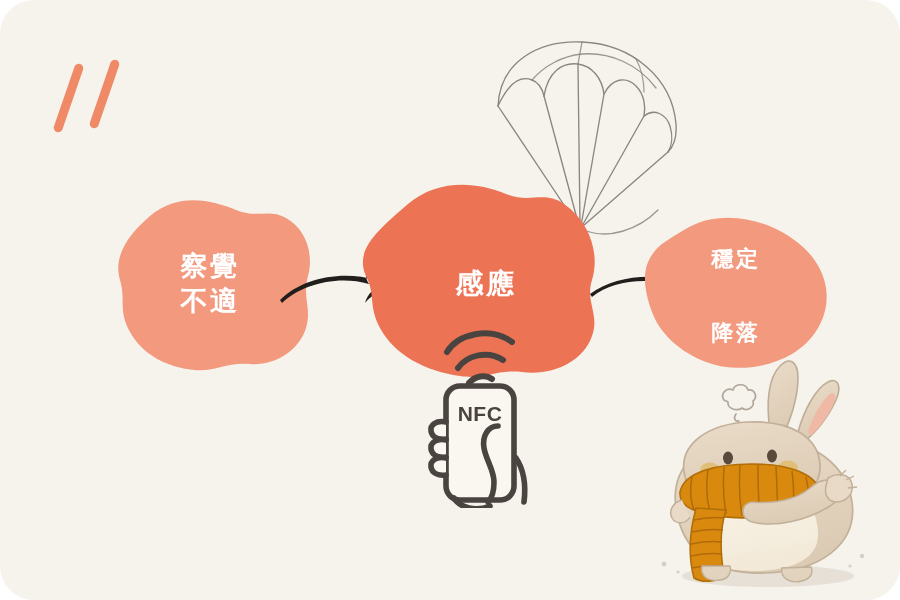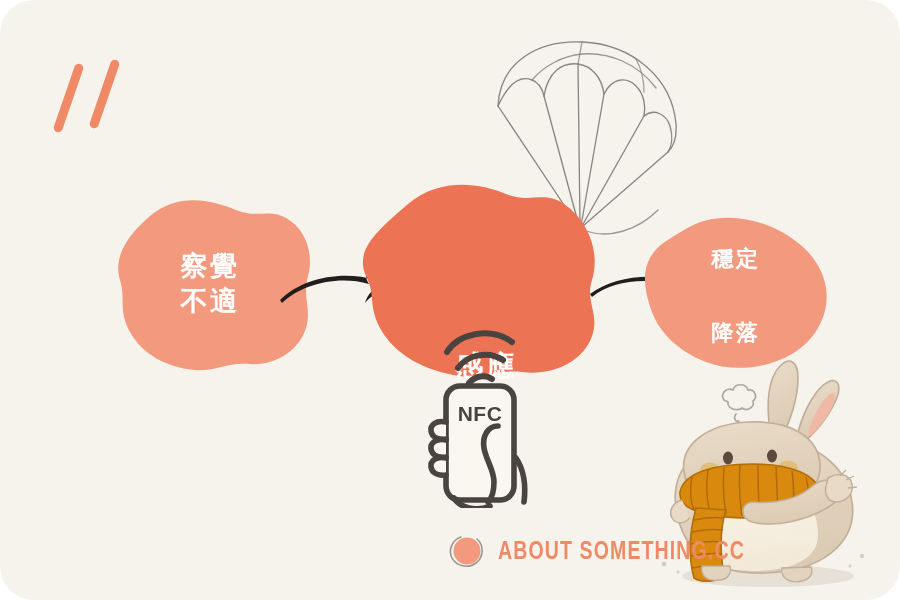--- a/index.html
+++ b/index.html
@@ -67,21 +67,21 @@
     pointer-events: none;
     text-shadow: 0 0 1px rgba(255,255,255,0.25);
   }
   .blob-label .ln { display: block; white-space: nowrap; }
 
   #blob-start  { left: 108px; top: 196px; width: 212px; height: 176px; }
   #blob-middle { left: 352px; top: 180px; width: 256px; height: 200px; }
   #blob-end    { left: 636px; top: 216px; width: 196px; height: 156px; }
 
   #blob-start  .blob-label { font-size: 27px; }
-  #blob-middle .blob-label { font-size: 28px; justify-content: flex-end; }
+  #blob-middle .blob-label { font-size: 28px; }
   #blob-end    .blob-label { font-size: 22px; gap: 45px; }
 
   #blob-middle .blob-label { transform: translate(6px, 4px); }
   #blob-start  .blob-label { transform: translate(-4px, 0px); }
   #blob-end    .blob-label { transform: translate(2px, 2px); }
 
   
   .arrow { position: absolute; }
   #arrow-one { left: 276px; top: 258px; width: 120px; height: 62px; }
   #arrow-two { left: 586px; top: 258px; width: 120px; height: 62px; }
@@ -343,23 +343,14 @@
 
       <g fill="#CFC6B9" opacity="0.8">
         <circle cx="24" cy="212" r="2.4"></circle>
         <circle cx="38" cy="220" r="1.6"></circle>
         <circle cx="222" cy="204" r="2.2"></circle>
         <circle cx="210" cy="214" r="1.5"></circle>
       </g>
     </svg>
   </div>
 
-  <div id="watermark">
-    <div class="wm-mark">
-      <svg viewBox="0 0 40 40" width="40" height="40">
-        <circle cx="21" cy="21" r="13.5" fill="#F2997E"></circle>
-        <path d="M31 9 C38 15 38 27 30 33 C22 39 10 36 6 28 C2 20 6 10 15 7" fill="none" stroke="#9A968F" stroke-width="1.6" stroke-linecap="round"></path>
-      </svg>
-    </div>
-    <div class="wm-text">ABOUT SOMETHING.CC</div>
-  </div>
 
 </div>
 
 </body></html>

